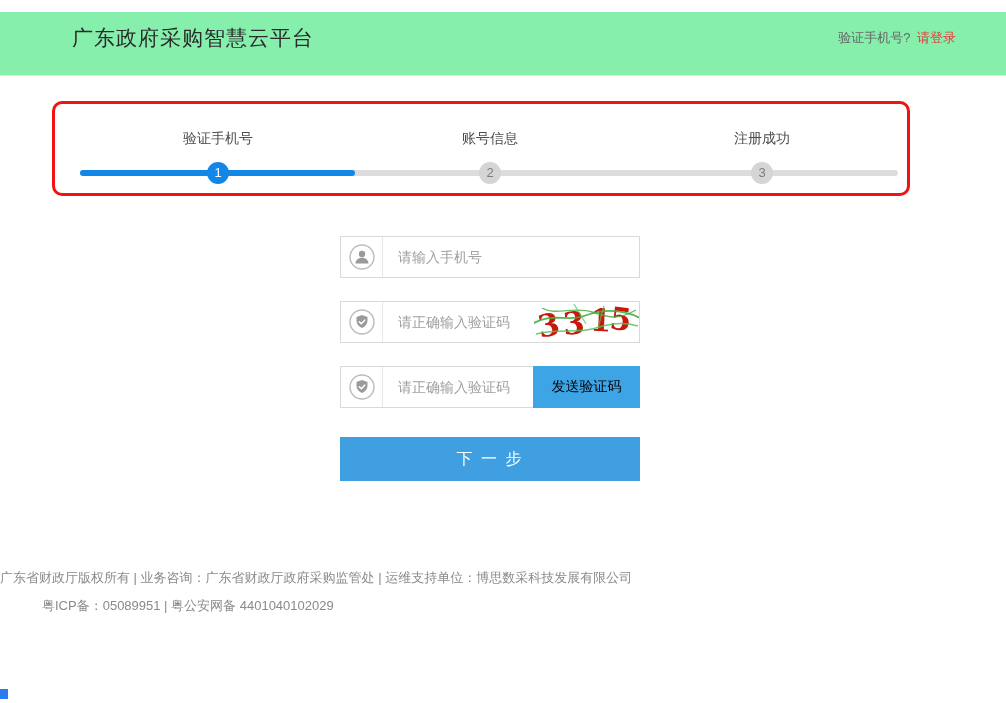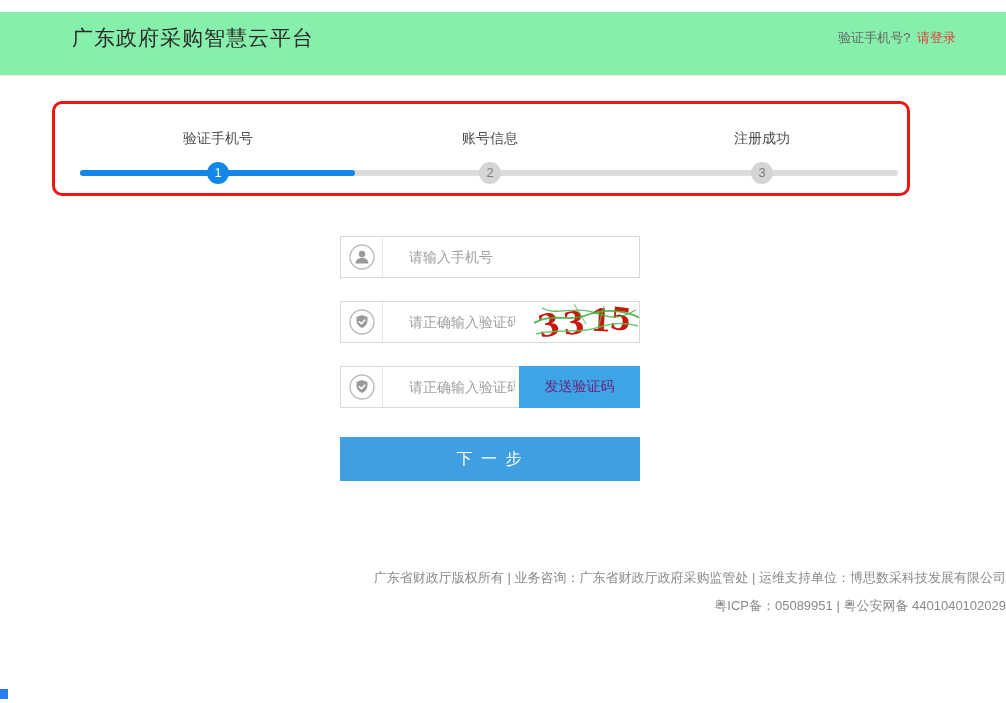--- a/index.html
+++ b/index.html
@@ -27,47 +27,47 @@
   .c1 { left:152px; } .c2 { left:424px; } .c3 { left:696px; }
   
   .field { position:absolute; left:340px; width:300px; height:42px; border:1px solid #d9d9d9; background:#fff; }
   .f-phone { top:236px; } .f-captcha { top:301px; } .f-sms { top:366px; }
   .field-icon {
     position:absolute; left:0; top:0; width:42px; height:100%;
     border-right:1px solid #e8e8e8; display:flex; align-items:center; justify-content:center;
   }
   .field-input {
     position:absolute; left:43px; top:0; height:100%; border:0; outline:none; background:transparent;
-    font-size:14px; color:#333; padding:0 4px 0 25px; width:calc(100% - 57px);
+    font-size:14px; color:#333; padding:0 4px 0 14px; width:calc(100% - 57px);
     font-family:"Liberation Sans", sans-serif;
   }
   .field-input::placeholder { color:#a0a0a0; opacity:1; }
   .f-captcha .field-input, .f-sms .field-input { width:calc(100% - 57px - 106px); }
   
   .captcha-img { position:absolute; right:0; top:0; width:105px; height:40px; background:#fff; cursor:pointer; overflow:hidden; }
   .captcha-digit {
     position:absolute; font-family:"DejaVu Serif", serif; font-weight:700; font-size:31px; color:#c9170c; line-height:1;
   }
   .cd-0 { left:4px;  top:8px; transform:rotate(-10deg); }
   .cd-1 { left:29px; top:6px; transform:rotate(-5deg); }
   .cd-2 { left:56px; top:3px; transform:rotate(3deg); }
   .cd-3 { left:76px; top:2px; transform:rotate(7deg); }
   .captcha-lines { position:absolute; left:0; top:0; }
   
   .send-btn {
-    position:absolute; right:-1px; top:-1px; width:121px; height:42px; border:0; cursor:pointer;
-    background:#3da4e6; color:#701a75; font-size:14px; font-family:"Liberation Sans", sans-serif;
+    position:absolute; right:-1px; top:-1px; width:107px; height:42px; border:0; cursor:pointer;
+    background:#3da4e6; color:#000000; font-size:14px; font-family:"Liberation Sans", sans-serif;
   }
   
   .next-btn {
     position:absolute; left:340px; top:437px; width:300px; height:44px; border:0; cursor:pointer;
     background:#3f9fe0; color:#fff; font-size:16px; letter-spacing:2px; font-family:"Liberation Sans", sans-serif;
   }
   
-  .footer-line { position:absolute; left:0; width:100%; text-align:right; font-size:13px; color:#8a8a8a; }
+  .footer-line { position:absolute; left:0; width:100%; text-align:left; font-size:13px; color:#8a8a8a; }
   .fl-1 { top:569px; } .fl-2 { top:597px;padding-left:42px; }
   
   .corner-mark { position:absolute; left:0; top:689px; width:8px; height:10px; background:#2b7cf0; }
 </style>
 </head>
 <body>
 
 <div class="header">
   <div class="header-title">广东政府采购智慧云平台</div>
   <div class="header-right">

